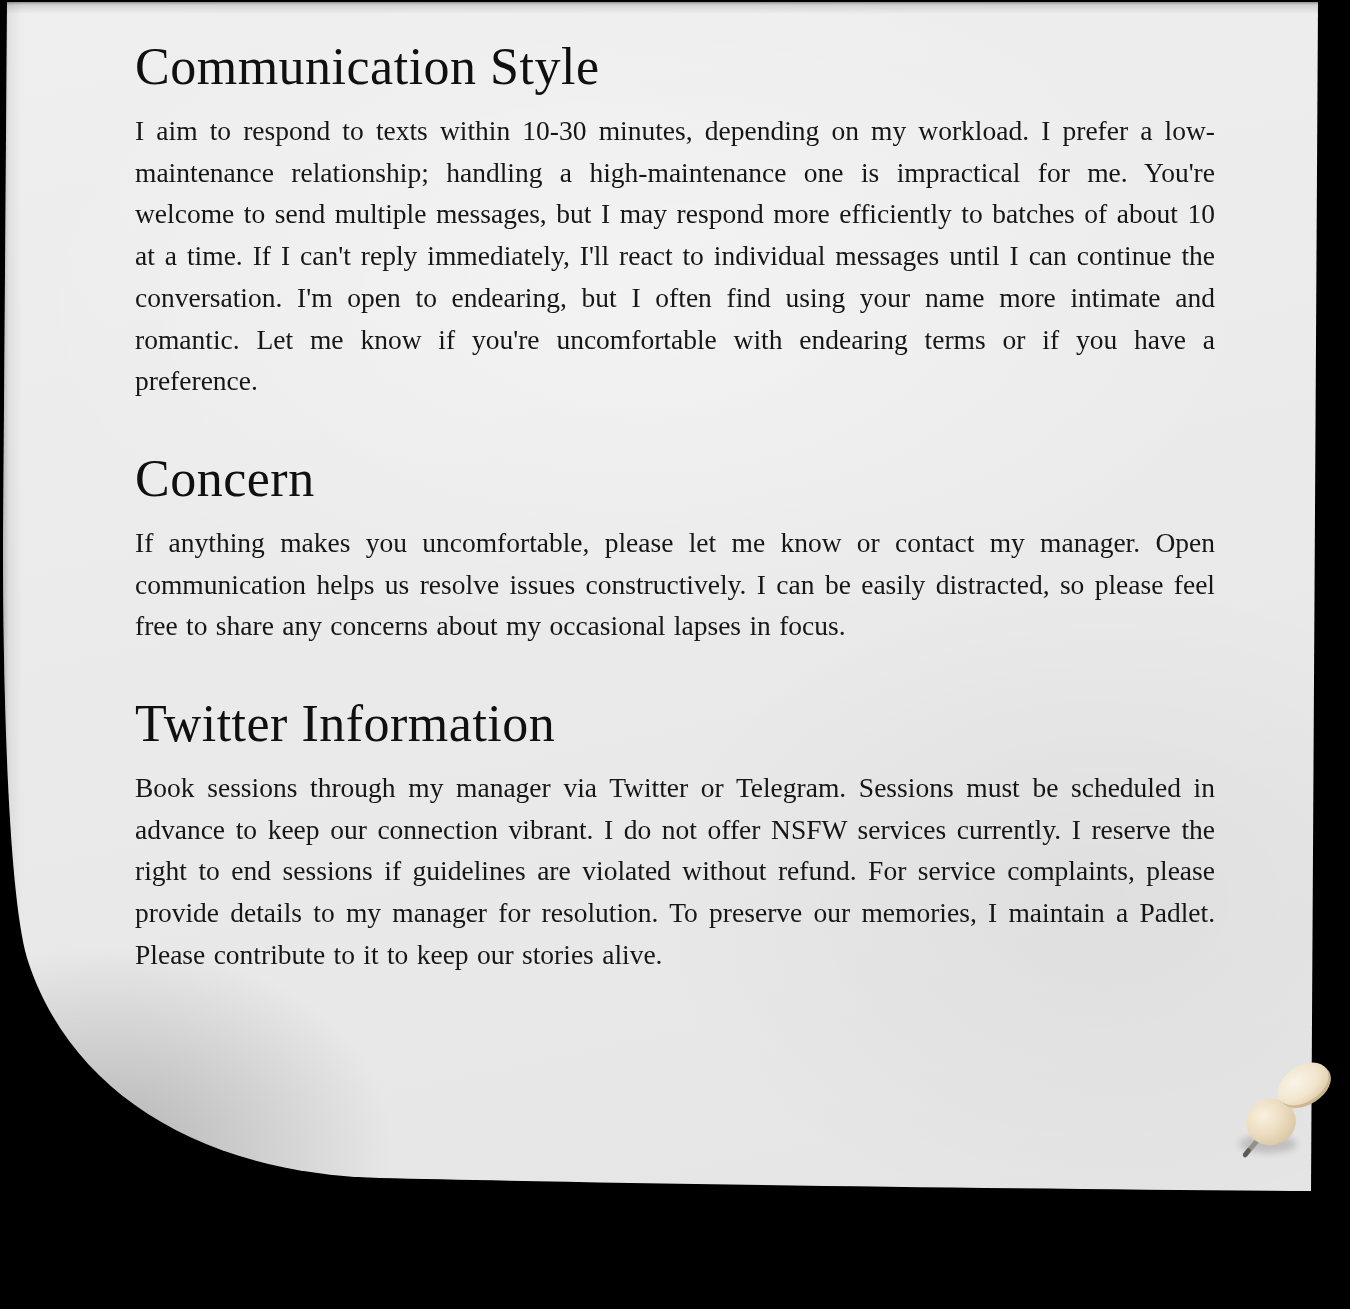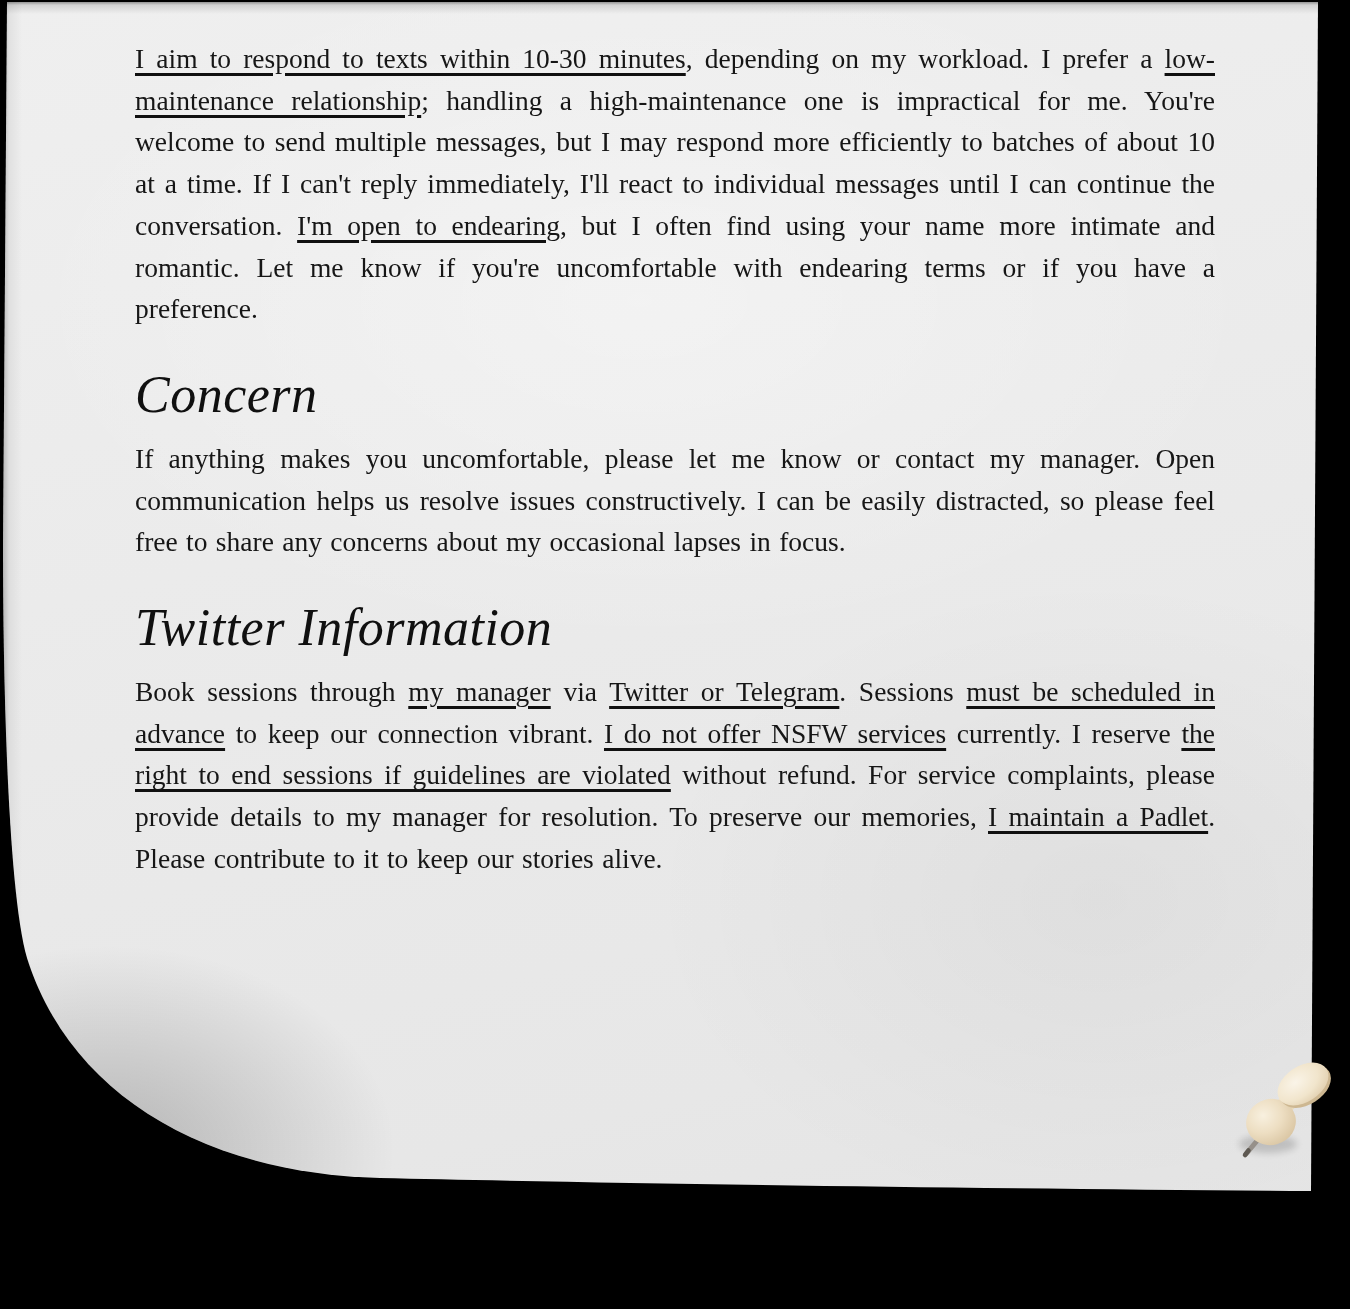--- a/index.html
+++ b/index.html
@@ -49,31 +49,30 @@
     color: #161616;
   }
   .heading {
     font-size: 52px;
     line-height: 58px;
     font-weight: 400;
     margin: 0 0 14px 0;
     color: #101010;
     letter-spacing: 0.5px;
   }
-  .heading.spaced { margin-top: 36px; font-style: italic; }
+  .heading.spaced { margin-top: 48px; }
   .para {
     font-size: 27.5px;
     line-height: 41.7px;
     text-align: justify;
     margin: 0;
     word-spacing: 1.5px;
   }
   .closing { margin-top: 42px; }
   .u {
-    text-decoration: underline;
     text-decoration-thickness: 2.5px;
     text-underline-offset: 5px;
     text-decoration-color: #101010;
   }
 
   
   .pin {
     position: absolute;
     left: 1228px;
     top: 1040px;
@@ -81,20 +80,21 @@
     height: 130px;
   }
 </style>
 </head>
 <body>
 
 <div class="paper"></div>
 
 <div class="content">
 
+  <h2 class="heading">Communication Style</h2>
   <p class="para">
     <span class="u">I aim to respond to texts within 10-30 minutes</span><span>, depending on my workload. I prefer a </span><span class="u">low-maintenance relationship</span><span>; handling a high-maintenance one is impractical for me. You're welcome to send multiple messages, but I may respond more efficiently to batches of about 10 at a time. If I can't reply immediately, I'll react to individual messages until I can continue the conversation. </span><span class="u">I'm open to endearing</span><span>, but I often find using your name more intimate and romantic. Let me know if you're uncomfortable with endearing terms or if you have a preference.</span>
   </p>
 
   <h2 class="heading spaced">Concern</h2>
   <p class="para">
     <span>If anything makes you uncomfortable, please let me know or contact my manager. Open communication helps us resolve issues constructively. I can be easily distracted, so please feel free to share any concerns about my occasional lapses in focus.</span>
   </p>
 
   <h2 class="heading spaced">Twitter Information</h2>

